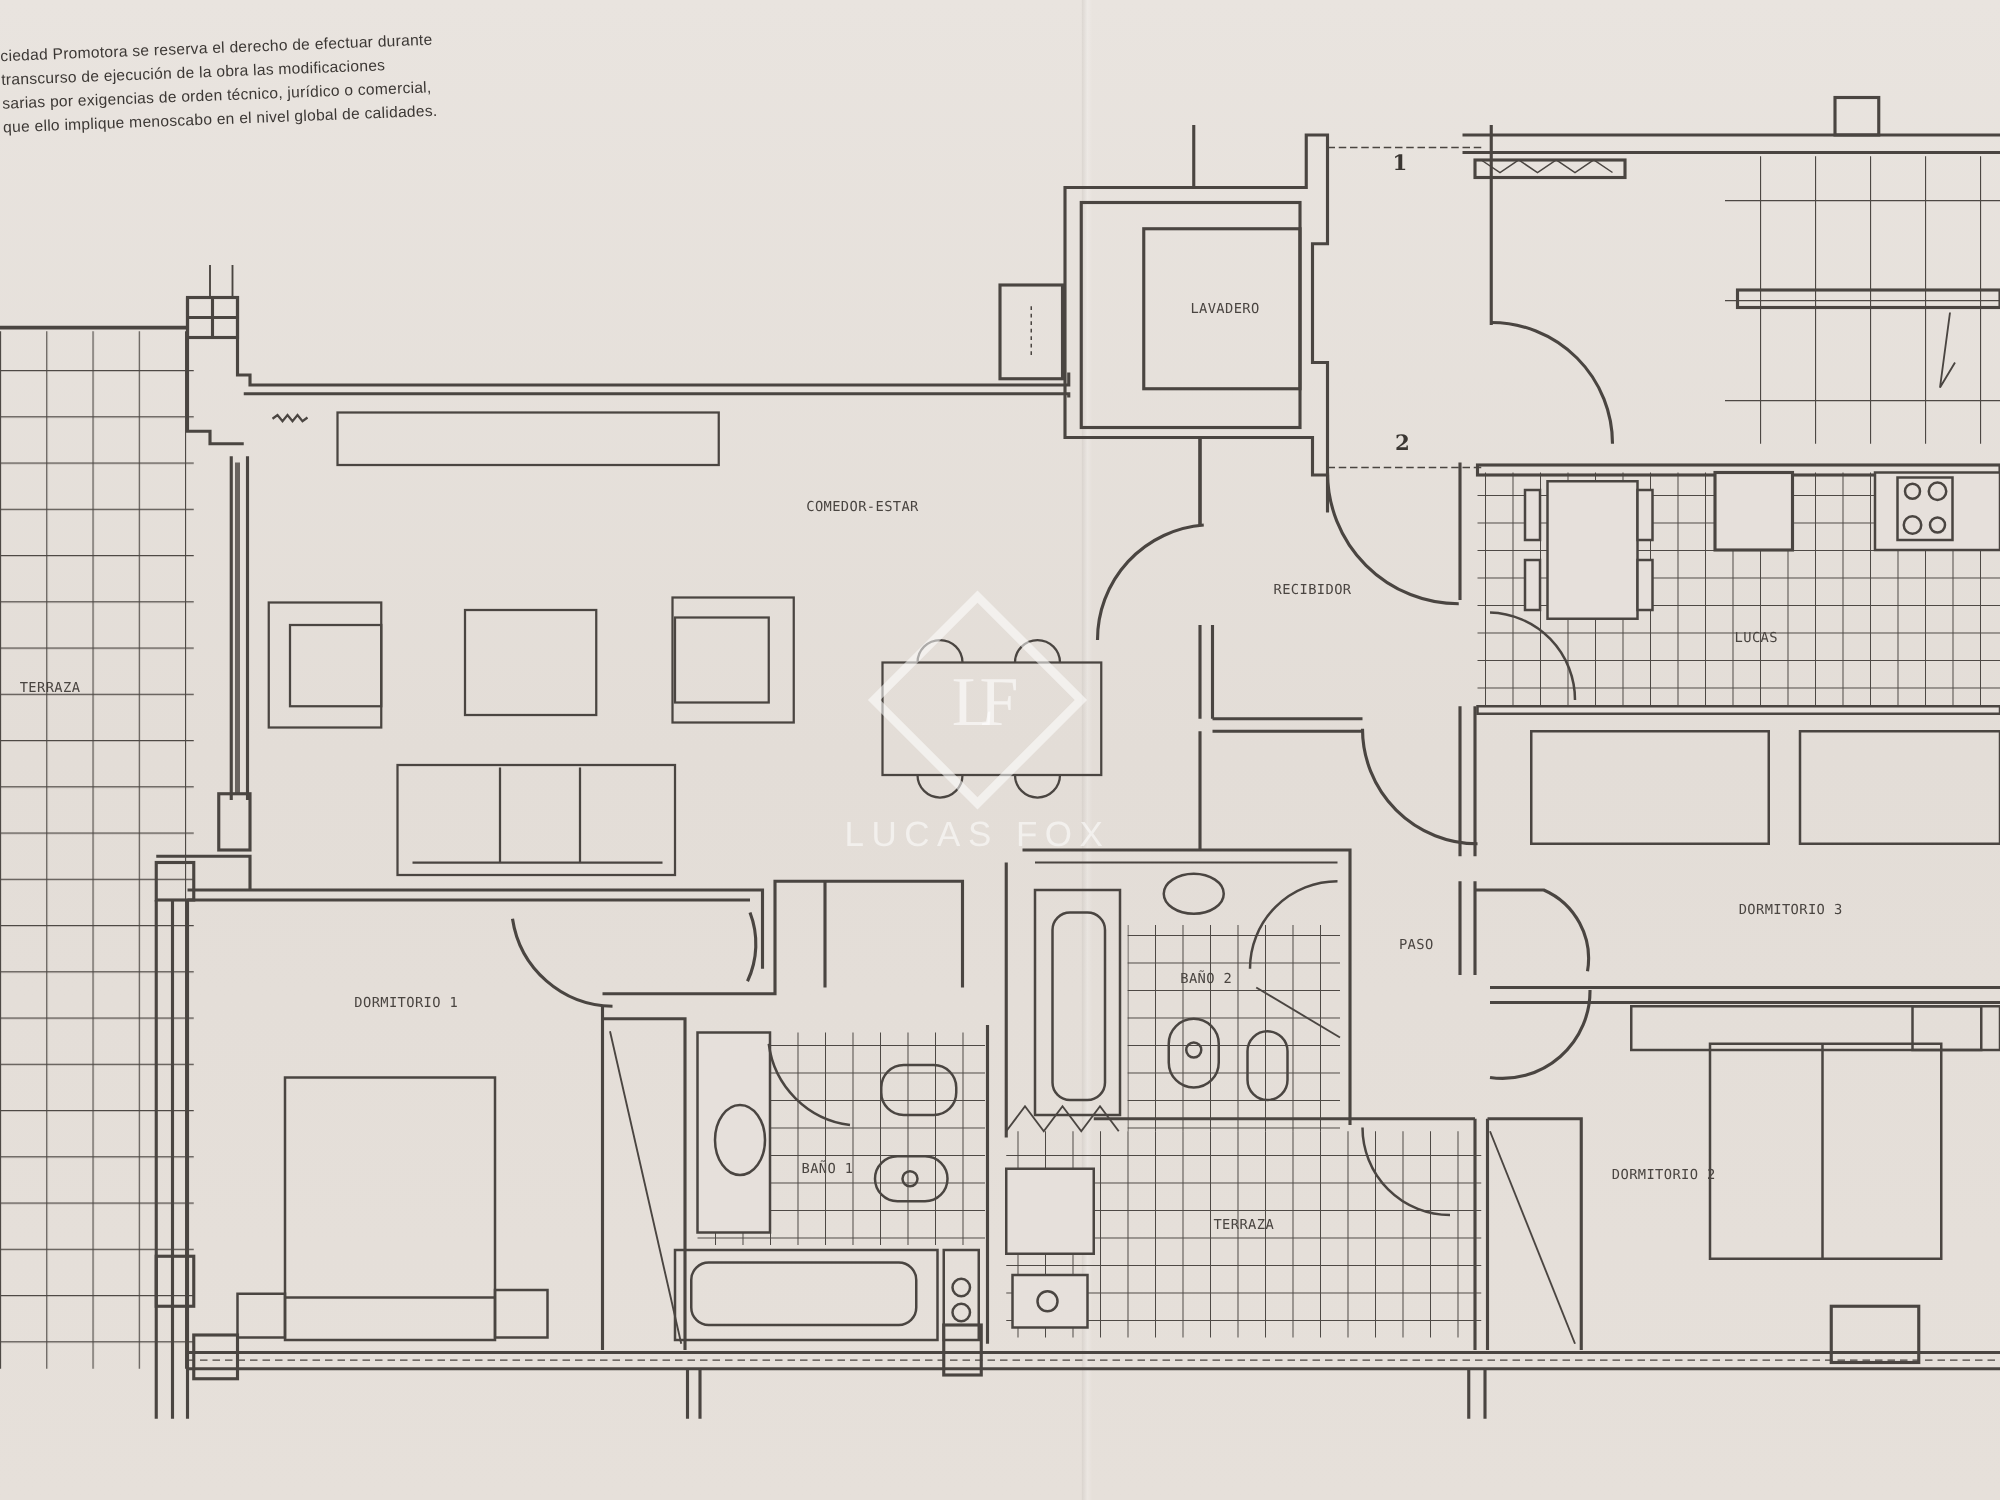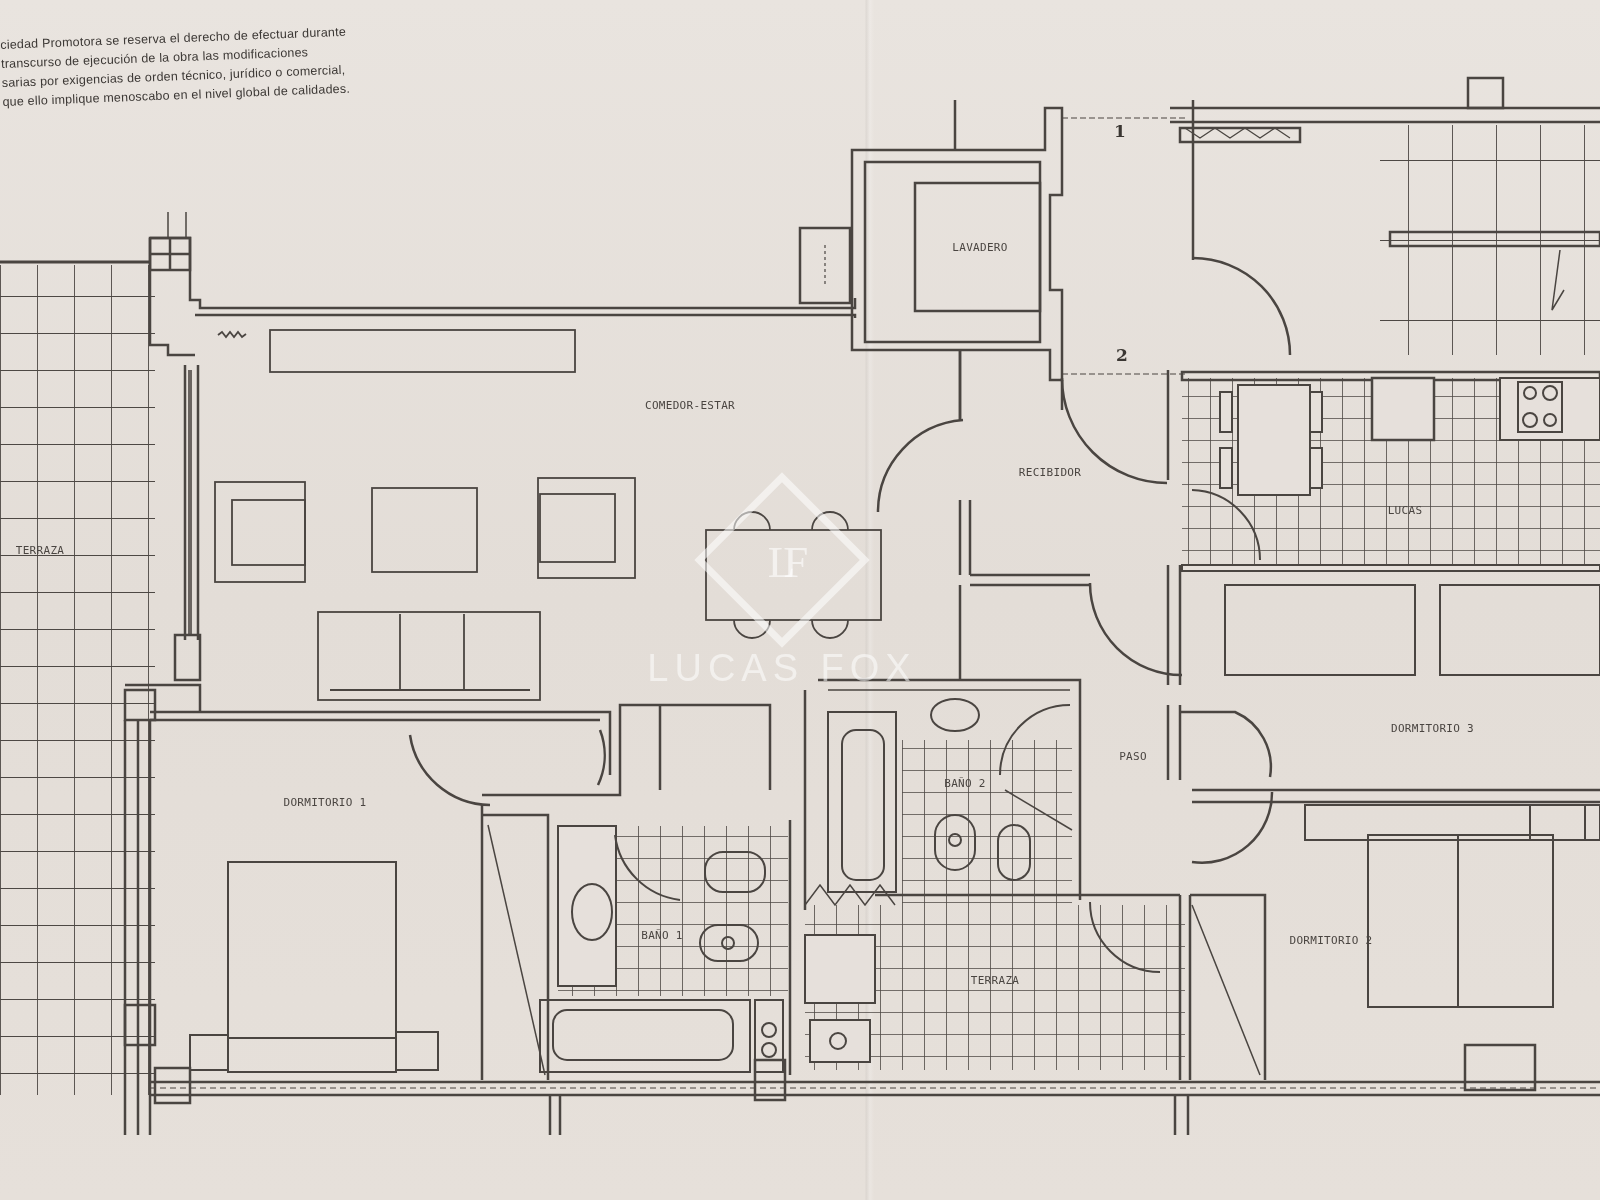--- a/index.html
+++ b/index.html
@@ -25,32 +25,32 @@
   .notice div { white-space:nowrap; }
   svg.plan { position:absolute; left:0; top:0; }
   .lbl {
     position:absolute; font-family:"DejaVu Sans Mono", monospace;
     font-size:11px; color:#4a4541; letter-spacing:0.3px;
     transform:translate(-50%,-50%); white-space:nowrap;
   }
   .num { font-family:"DejaVu Serif", serif; font-size:17px; font-weight:bold; color:#3a3632; }
   .wm-text {
     position:absolute; left:782px; top:668px;
-    font-family:"Liberation Sans", sans-serif; font-size:38px;
+    font-family:"Liberation Sans", sans-serif; font-size:28px;
     letter-spacing:6px; color:rgba(255,255,255,0.55);
     transform:translate(-50%,-50%); white-space:nowrap;
   }
   .wm-logo {
     position:absolute; left:782px; top:560px; width:110px; height:110px;
     transform:translate(-50%,-50%) rotate(45deg);
     border:7px solid rgba(255,255,255,0.55);
   }
   .wm-letters {
     position:absolute; left:782px; top:562px; transform:translate(-50%,-50%);
-    font-family:"Liberation Serif", serif; font-size:45px; color:rgba(255,255,255,0.6);
+    font-family:"Liberation Serif", serif; font-size:56px; color:rgba(255,255,255,0.6);
     letter-spacing:-12px;
   }
 </style>
 </head>
 <body>
 
 <div class="paper"></div>
 
 <div class="notice">
   <div>ciedad Promotora se reserva el derecho de efectuar durante</div>

